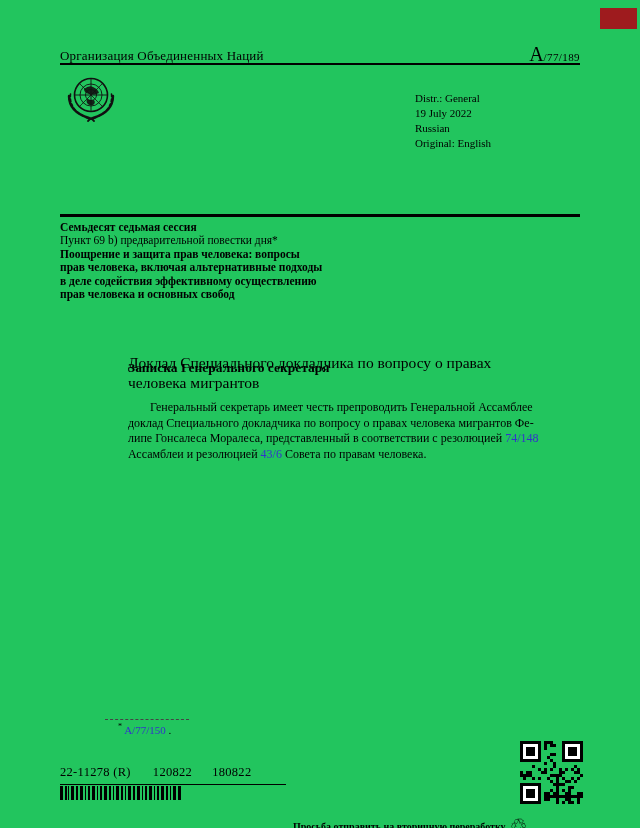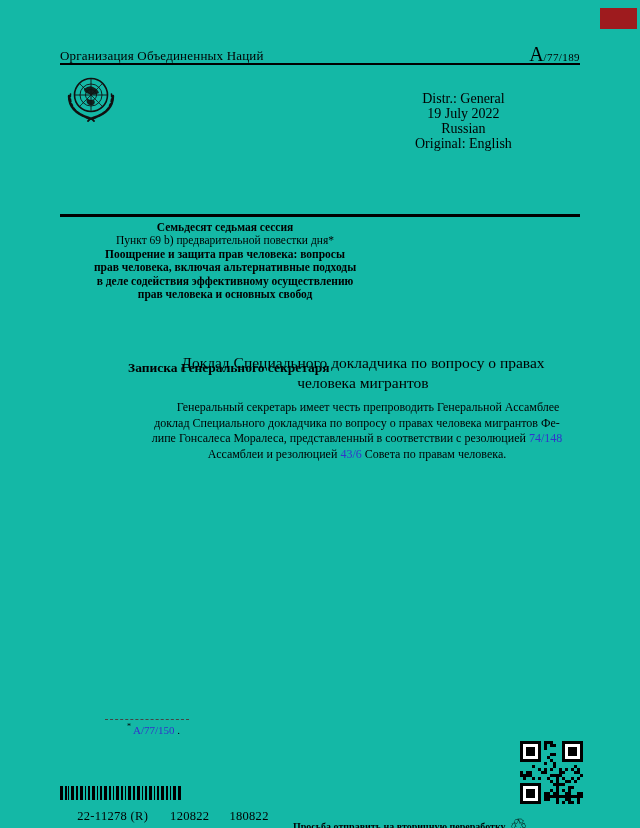--- a/index.html
+++ b/index.html
@@ -4,57 +4,56 @@
 <style>
   :root{
     --corner-red:#9e1b1e;
     --link:#3333cc;
     --ink:#000000;
   }
   html,body{margin:0;padding:0;background:#ffffff;}
   .page{
     position:relative;
     width:640px;height:828px;
-    background:#14b8a6;
+    background:#22c55e;
     font-family:"Liberation Serif", serif;
     color:var(--ink);
     overflow:hidden;
-    text-align:center;
   }
   .abs{position:absolute;}
   
   .red-box{left:600px;top:8px;width:37px;height:21px;background:var(--corner-red);}
   
   .org-row{left:60px;top:44px;width:520px;display:flex;justify-content:space-between;align-items:flex-end;}
   .org-name{font-size:13px;letter-spacing:.2px;}
   .doc-symbol{line-height:1;white-space:nowrap;}
   .doc-symbol .big{font-size:20px;}
   .doc-symbol .small{font-size:11px;letter-spacing:.4px;}
   .rule1{left:60px;top:63px;width:520px;height:2px;background:#000;}
   
   .emblem{left:61px;top:70px;width:60px;height:60px;}
   .ga-title{left:130px;top:70px;font-size:22px;font-weight:bold;letter-spacing:.2px;}
-  .distr{left:415px;top:91px;font-size:14px;line-height:15px;}
+  .distr{left:415px;top:91px;font-size:11px;line-height:15px;}
   .rule2{left:60px;top:214px;width:520px;height:3px;background:#000;}
   
   .session{left:60px;top:221px;width:330px;font-size:11.5px;line-height:13.4px;}
   .session .bold{font-weight:bold;}
   .pre{white-space:pre-line;}
   
   .doc-title{left:128px;top:314px;width:470px;font-size:15.5px;font-weight:normal;line-height:20px;margin-top:39px;}
   .doc-subtitle{left:128px;top:360px;font-size:13.5px;font-weight:bold;}
   .note-para{left:128px;top:388px;width:458px;font-size:12px;line-height:15.6px;text-indent:22px;}
   a.doc-link{color:var(--link);text-decoration:none;}
   
   .footnote{left:105px;top:719px;font-size:11px;}
   .fn-rule{width:84px;border-top:1px dashed #444;margin-bottom:2px;}
   .fn-text{padding-left:13px;}
   .fn-text sup{font-size:8px;}
   
-  .job-block{left:60px;top:765px;width:226px;font-size:12.5px;letter-spacing:.3px;border-bottom:1px solid #000;padding-bottom:4px;margin-top:44px;}
+  .job-block{left:60px;top:765px;width:226px;font-size:12.5px;letter-spacing:.3px;border-bottom:1px solid #000;padding-bottom:4px;}
   .job-block span{margin-right:0;}
   .job-sep{display:inline-block;width:22px;}
   .job-sep2{display:inline-block;width:20px;}
   .barcode{left:60px;top:786px;width:121px;height:14px;}
   .recycle-row{left:293px;top:772px;display:flex;align-items:center;gap:4px;margin-top:44px;}
   .recycle-text{font-size:10px;font-weight:bold;}
   .recycle-glyph{font-family:"DejaVu Sans", sans-serif;font-size:20px;line-height:20px;font-weight:normal;}
   .qr{left:520px;top:741px;width:63px;height:63px;}
 </style>
 </head>

